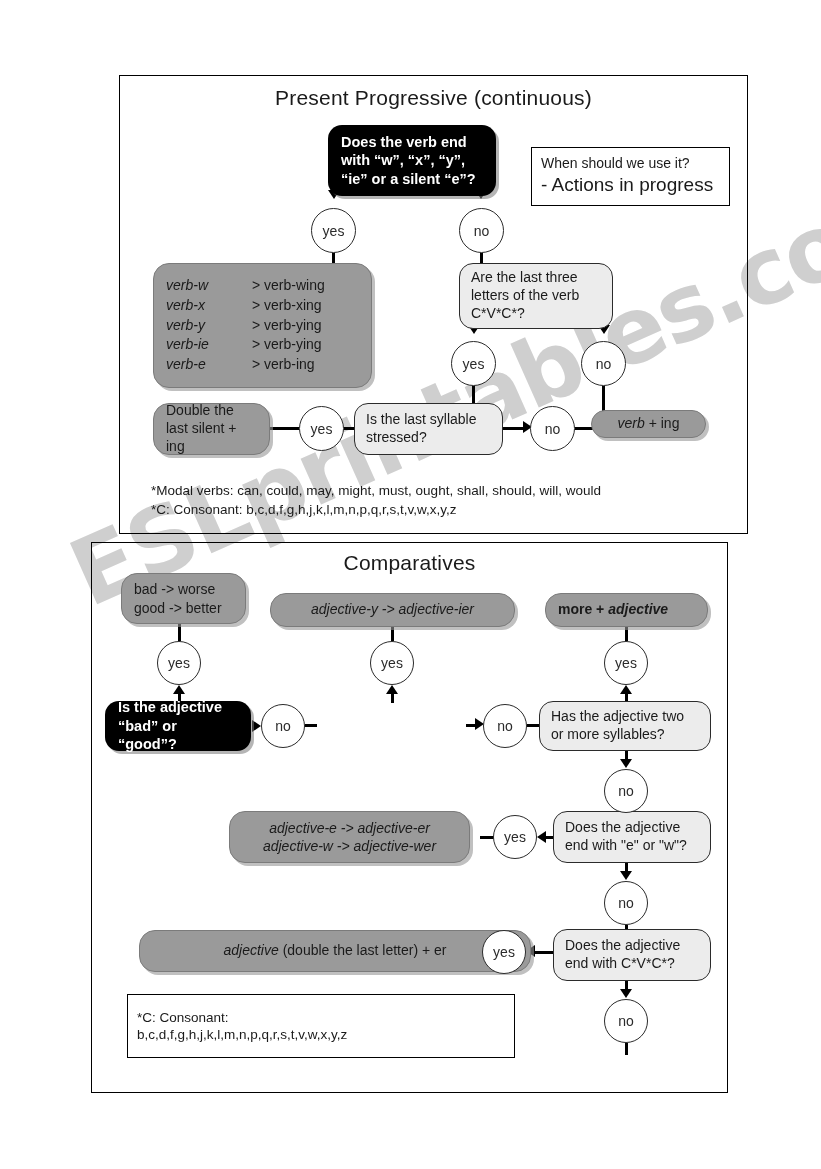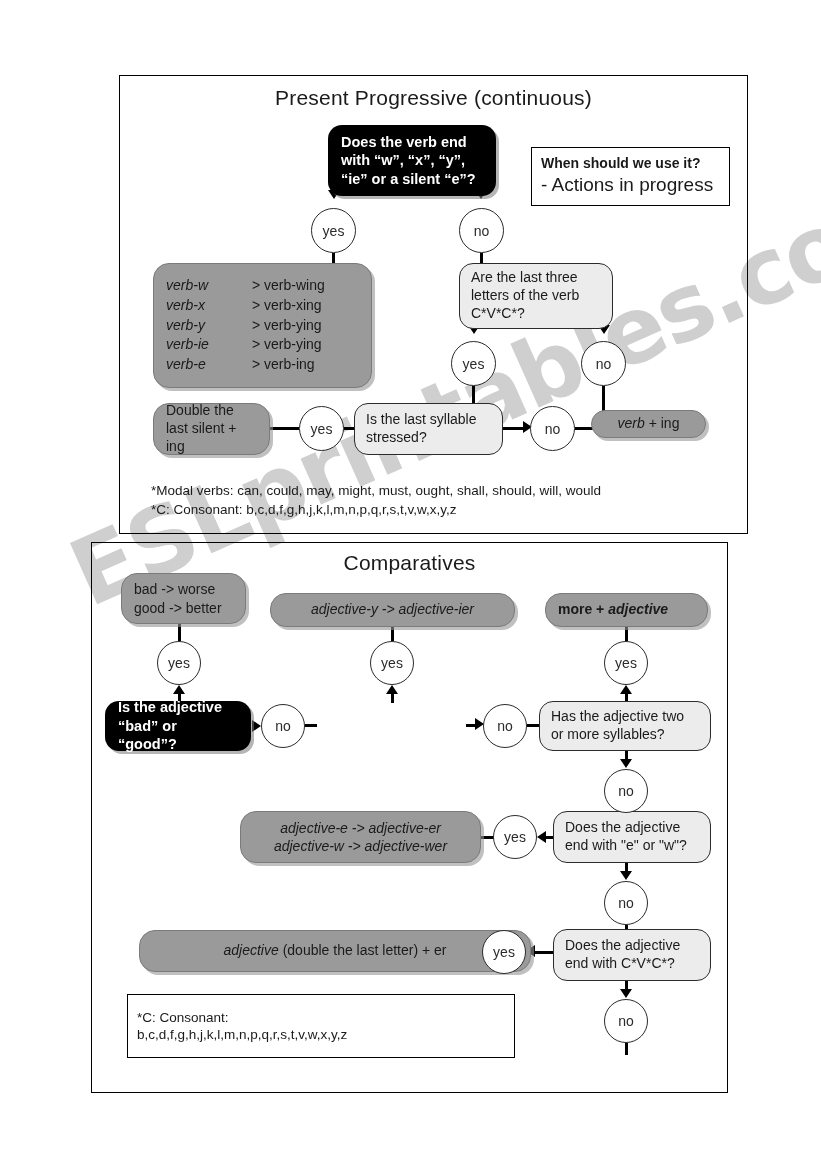--- a/index.html
+++ b/index.html
@@ -188,21 +188,21 @@
 
   <div class="panel" id="panel-present">
 
     <div class="panel-title" id="title-present">Present Progressive (continuous)</div>
 
     <div class="node node-black" style="left:208px; top:49px; width:168px; height:71px;">
       <span class="txt">Does the verb end with “w”, “x”, “y”, “ie” or a silent “e”?</span>
     </div>
 
     <div class="node node-plain" style="left:411px; top:71px; width:199px; height:59px; flex-direction:column; justify-content:center;">
-      <div style="font-weight:bold; font-size:14px;">When should we use it?</div>
+      <div style="font-weight:normal; font-size:14px;">When should we use it?</div>
       <div style="font-size:19px;">- Actions in progress</div>
     </div>
 
     <div class="arrow arrow-down" style="left:208px; top:114px;"></div>
     <div class="arrow arrow-down" style="left:355px; top:114px;"></div>
 
     <div class="bubble" style="left:191px; top:132px; width:45px; height:45px;">
       <span>yes</span>
     </div>
     <div class="bubble" style="left:339px; top:132px; width:45px; height:45px;">
@@ -332,21 +332,21 @@
       <span class="txt">Has the adjective two or more syllables?</span>
     </div>
 
     <div class="line-v" style="left:533px; top:208px; height:12px;"></div>
     <div class="arrow arrow-down" style="left:528px; top:216px;"></div>
     <div class="bubble" style="left:512px; top:226px; width:44px; height:44px;">
       <span>no</span>
     </div>
     <div class="line-v" style="left:533px; top:270px; height:22px;"></div>
 
-    <div class="node node-gray two-line" style="left:148px; top:268px; width:241px; height:52px; white-space:pre-line; ">
+    <div class="node node-gray two-line" style="left:137px; top:268px; width:241px; height:52px; white-space:pre-line; ">
       <span class="txt it" style="text-align:center;">adjective-e -&gt; adjective-er
 adjective-w -&gt; adjective-wer</span>
     </div>
 
     <div class="line-h" style="left:388px; top:293px; width:14px;"></div>
     <div class="bubble" style="left:401px; top:272px; width:44px; height:44px;">
       <span>yes</span>
     </div>
     <div class="arrow arrow-left" style="left:445px; top:288px;"></div>
     <div class="line-h" style="left:453px; top:293px; width:10px;"></div>

